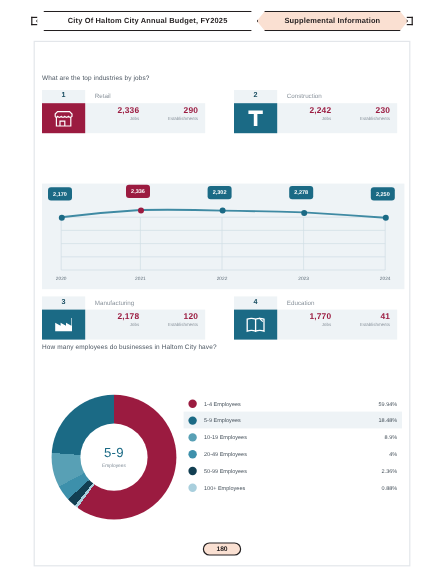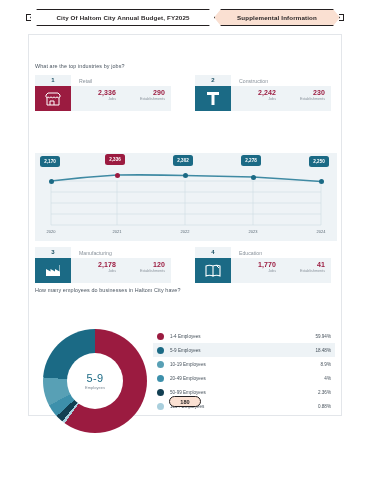--- a/index.html
+++ b/index.html
@@ -20,21 +20,21 @@
      clip-path: polygon(0 50%, 7px 0, 179px 0, 186px 50%, 179px 100%, 7px 100%); }
   .ribbon-right { left: 214px; width: 126px; top: 3px; background: #fae0d2;
      clip-path: polygon(0 50%, 7px 0, 119px 0, 126px 50%, 119px 100%, 7px 100%); }
   .tick { position: absolute; top: 8px; width: 5px; height: 7px;
           border-left: 1px solid #231f20; border-top: 1px solid #231f20;
           border-bottom: 1px solid #231f20; }
   .tick-a { left: 26px; }
   .tick-b { left: 339px; border-left: none; border-right: 1px solid #231f20; }
 
   
-  .page-frame { position: absolute; left: 28px; top: 34px; width: 314px; height: 382px;
+  .page-frame { position: absolute; left: 28px; top: 34px; width: 314px; height: 438px;
                 border: 1px solid #e3e6ea; background: #fff; }
 
   .q-label { position: absolute; font-size: 5.4px; color: #4a5560; letter-spacing: .1px; }
 
   
   .ind-card { position: absolute; width: 136px; height: 36px; }
   .ind-head { position: absolute; top: 0; left: 0; width: 136px; height: 11px;
               display: flex; align-items: center; }
   .ind-rank { width: 36px; text-align: center; font-size: 6px; font-weight: bold;
               color: #1b4f63; background: #eef3f6; height: 11px; line-height: 11px; }

